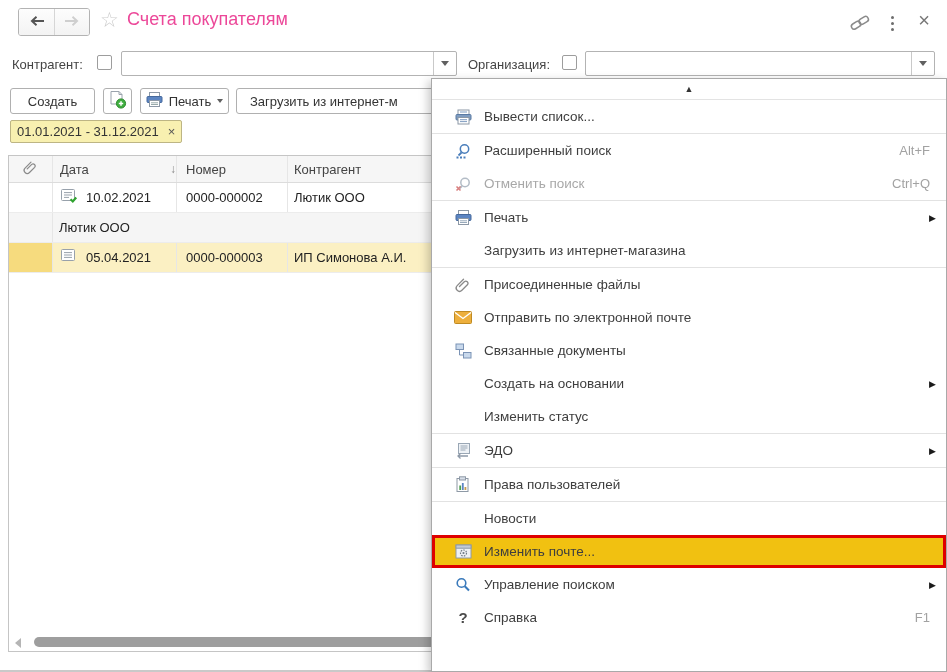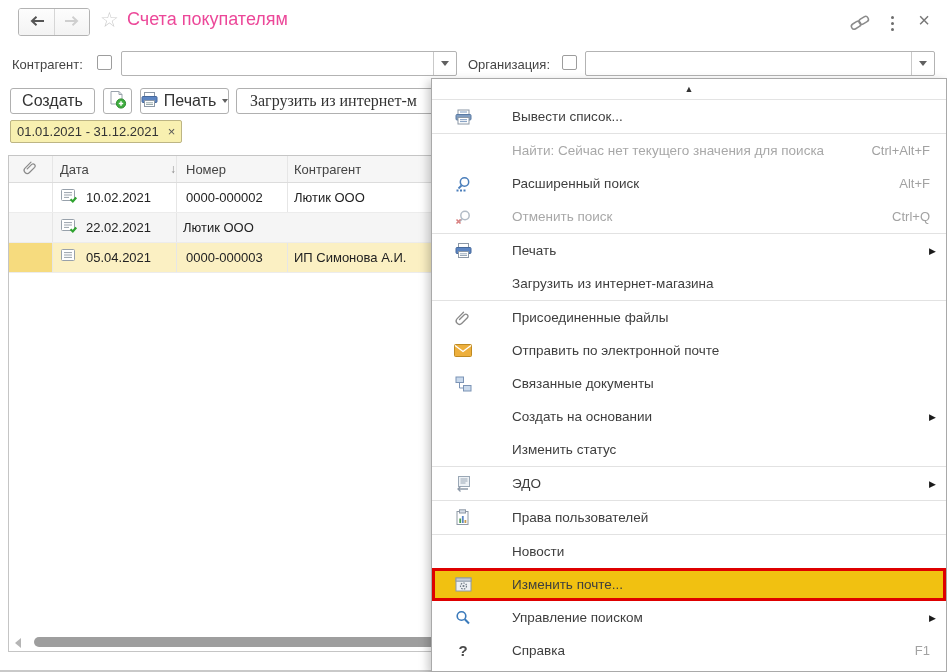--- a/index.html
+++ b/index.html
@@ -23,25 +23,25 @@
   .close-ic{ right:12px; font-size:20px; color:#777; font-weight:400; top:9px; }
 
   
   .flabel{ position:absolute; top:57px; font-size:13px; color:#444; }
   .checkbox{ position:absolute; top:55px; width:15px; height:15px; border:1px solid #9d9d9d; border-radius:2px; background:#fff; }
   .combo{ position:absolute; top:51px; height:25px; border:1px solid #b3b3b3; border-radius:2px; background:#fff; }
   .combo .dd{ position:absolute; right:0; top:0; bottom:0; width:23px; border-left:1px solid #c9c9c9; display:flex; align-items:center; justify-content:center; }
   .caret{ width:0; height:0; border-left:4px solid transparent; border-right:4px solid transparent; border-top:5px solid #606060; }
 
   
-  .tbtn{ position:absolute; top:88px; height:26px; border:1px solid #b0b0b0; border-radius:3px; background:#fff; display:flex; align-items:center; justify-content:center; font-size:16px; color:#333; overflow:hidden; white-space:nowrap; }
+  .tbtn{ position:absolute; top:88px; height:26px; border:1px solid #b0b0b0; border-radius:3px; background:#fff; display:flex; align-items:center; justify-content:center; font-size:13px; color:#333; overflow:hidden; white-space:nowrap; }
   .btn-create{ left:10px; width:85px; }
   .btn-new{ left:103px; width:29px; }
   .btn-print{ left:140px; width:89px; gap:6px; }
-  .btn-load{ left:236px; width:224px; justify-content:flex-start; padding-left:13px;font-family:Liberation Serif, serif; }
+  .btn-load{ left:236px; width:224px; justify-content:flex-start; padding-left:13px; }
   .btn-print .caret{ border-top-width:4px; border-left-width:3.5px; border-right-width:3.5px; }
 
   
   .period-tag{ position:absolute; left:10px; top:120px; height:23px; display:inline-flex; align-items:center; padding:0 6px; background:#f8f0b0; border:1px solid #bdb584; border-radius:2px; font-size:13px; color:#333; gap:9px; }
   .period-tag .x{ color:#555; font-size:13px; }
 
   
   .table-frame{ position:absolute; left:8px; top:155px; width:931px; height:497px; border:1px solid #c5c5c5; background:#fff; }
   .thead{ display:flex; height:27px; background:#f6f6f6; border-bottom:1px solid #dcdcdc; font-size:13px; color:#444; align-items:center; }
   .trow{ display:flex; height:30px; font-size:13px; color:#222; align-items:center; border-bottom:1px solid #ececec; }
@@ -58,21 +58,21 @@
 
   
   .hscroll{ position:absolute; left:4px; right:2px; bottom:2px; height:14px; }
   .hs-arrow{ position:absolute; left:2px; top:3px; width:0; height:0; border-top:5px solid transparent; border-bottom:5px solid transparent; border-right:6px solid #b5b5b5; }
   .hs-thumb{ position:absolute; left:21px; right:0; top:2px; height:10px; background:#9e9e9e; border-radius:5px; }
 
   
   .ctx-menu{ position:absolute; left:431px; top:78px; right:0; bottom:0; background:#fff; border:1px solid #a9a9a9; box-shadow:-3px 3px 9px rgba(0,0,0,.22); z-index:10; }
   .menu-scrollup{ height:21px; display:flex; align-items:center; justify-content:center; border-bottom:1px solid #e3e3e3; font-size:9px; color:#333; }
   .menu-sep{ height:1px; background:#e2e2e2; }
-  .menu-item{ height:33px; display:flex; align-items:center; position:relative;gap:28px; }
+  .menu-item{ height:33px; display:flex; align-items:center; position:relative; }
   .mi-icon{ width:22px; margin-left:20px; display:flex; align-items:center; justify-content:center; flex:none; }
   .mi-label{ margin-left:10px; font-size:13.5px; color:#3e3e3e; flex:1; white-space:nowrap; overflow:hidden; }
   .mi-shortcut{ font-size:13px; color:#a2a2a2; margin-right:16px; }
   .mi-sub{ font-size:9px; color:#1a1a1a; margin-right:10px; }
   .menu-item.disabled .mi-label{ color:#a8a8a8; }
   .menu-item.highlight{ background:#f1c111; border:3px solid #de0000; height:33px; }
   .menu-item.highlight .mi-icon{ margin-left:17px; }
   .help-q{ font-size:15px; font-weight:bold; color:#4a4a4a; }
 </style>
 </head>
@@ -184,30 +184,20 @@
               <line x1="4" y1="9.4" x2="9" y2="9.4" stroke="#98a1ab"></line>
               <path d="M10.5 11.2 l2.3 2.3 3.4-4" stroke="#2fa32f" stroke-width="2.2" fill="none"></path>
             </svg></span>
           <span>10.02.2021</span>
         </div>
         <div class="cell c-num">0000-000002</div>
         <div class="cell c-contr">Лютик ООО</div>
       </div>
       <div class="trow alt">
         <div class="cell c-attach"></div>
-        <div class="cell c-date">
-          <span><svg width="18" height="16" viewBox="0 0 18 16">
-              <rect x="1.5" y="1.5" width="13" height="11" rx="1" fill="#fff" stroke="#98a1ab"></rect>
-              <line x1="4" y1="4.6" x2="12" y2="4.6" stroke="#98a1ab"></line>
-              <line x1="4" y1="7" x2="12" y2="7" stroke="#98a1ab"></line>
-              <line x1="4" y1="9.4" x2="9" y2="9.4" stroke="#98a1ab"></line>
-              <path d="M10.5 11.2 l2.3 2.3 3.4-4" stroke="#2fa32f" stroke-width="2.2" fill="none"></path>
-            </svg></span>
-          <span>22.02.2021</span>
-        </div>
         <div class="cell c-contr">Лютик ООО</div>
       </div>
       <div class="trow selected">
         <div class="cell c-attach"></div>
         <div class="cell c-date">
           <span><svg width="18" height="16" viewBox="0 0 18 16">
               <rect x="1.5" y="1.5" width="13" height="11" rx="1" fill="#fff" stroke="#98a1ab"></rect>
               <line x1="4" y1="4.6" x2="12" y2="4.6" stroke="#98a1ab"></line>
               <line x1="4" y1="7" x2="12" y2="7" stroke="#98a1ab"></line>
               <line x1="4" y1="9.4" x2="12" y2="9.4" stroke="#98a1ab"></line>
@@ -237,25 +227,20 @@
             <line x1="6" y1="3" x2="13" y2="3" stroke="#7f9cc0"></line>
             <rect x="2" y="5.5" width="15" height="5.5" rx="1" fill="#7f9cc0" stroke="#5a7aa3"></rect>
             <rect x="4" y="8.5" width="11" height="6.5" fill="#fff" stroke="#8c98a6"></rect>
             <line x1="6" y1="10.7" x2="13" y2="10.7" stroke="#7f9cc0"></line>
             <line x1="6" y1="12.6" x2="13" y2="12.6" stroke="#7f9cc0"></line>
           </svg>
         </span>
         <span class="mi-label">Вывести список...</span>
       </div>
       <div class="menu-sep"></div>
-      <div class="menu-item disabled">
-        <span class="mi-icon"></span>
-        <span class="mi-label">Найти: Сейчас нет текущего значения для поиска</span>
-        <span class="mi-shortcut">Ctrl+Alt+F</span>
-      </div>
       <div class="menu-item">
         <span class="mi-icon">
           <svg width="17" height="16" viewBox="0 0 17 16">
             <circle cx="9.5" cy="6" r="4.2" fill="none" stroke="#4a7ebb" stroke-width="1.5"></circle>
             <line x1="6.5" y1="9.5" x2="3.5" y2="12.5" stroke="#4a7ebb" stroke-width="1.8"></line>
             <rect x="1.5" y="13.5" width="2" height="2" fill="#4a7ebb"></rect>
             <rect x="5" y="13.5" width="2" height="2" fill="#4a7ebb"></rect>
             <rect x="8.5" y="13.5" width="2" height="2" fill="#4a7ebb"></rect>
           </svg>
         </span>

